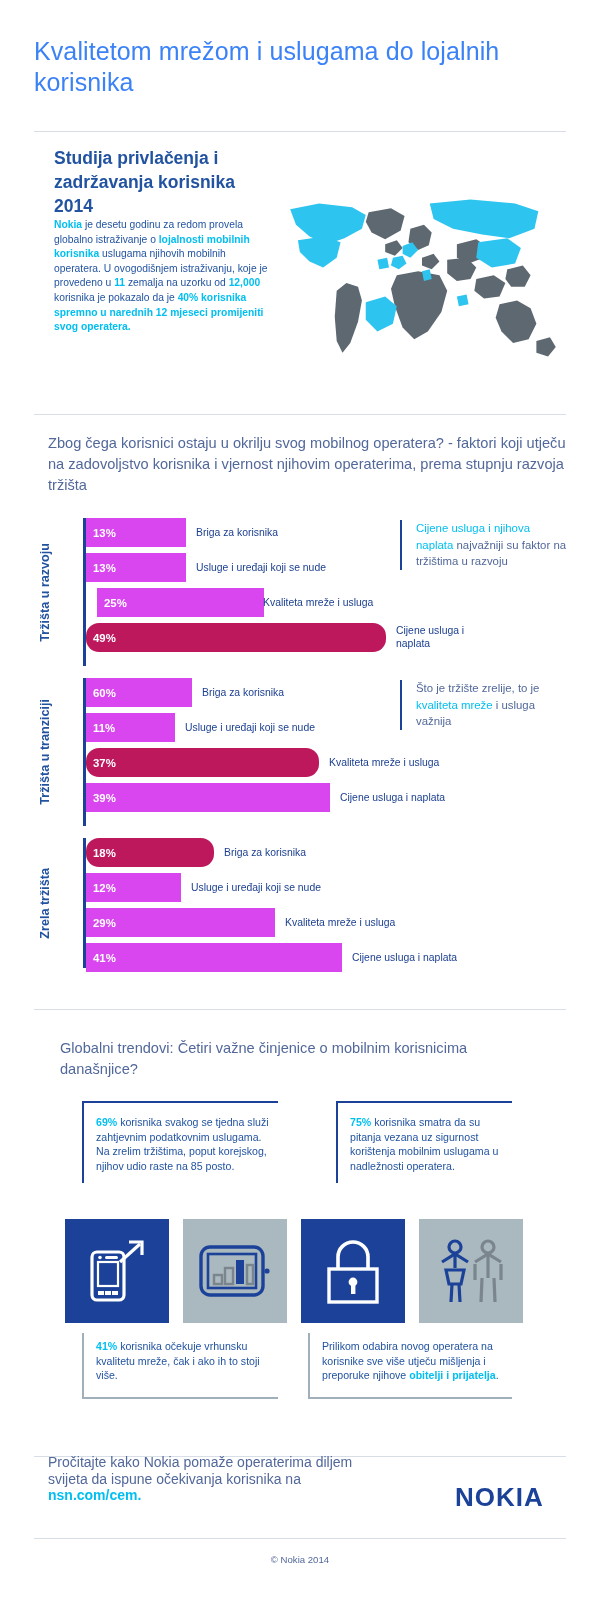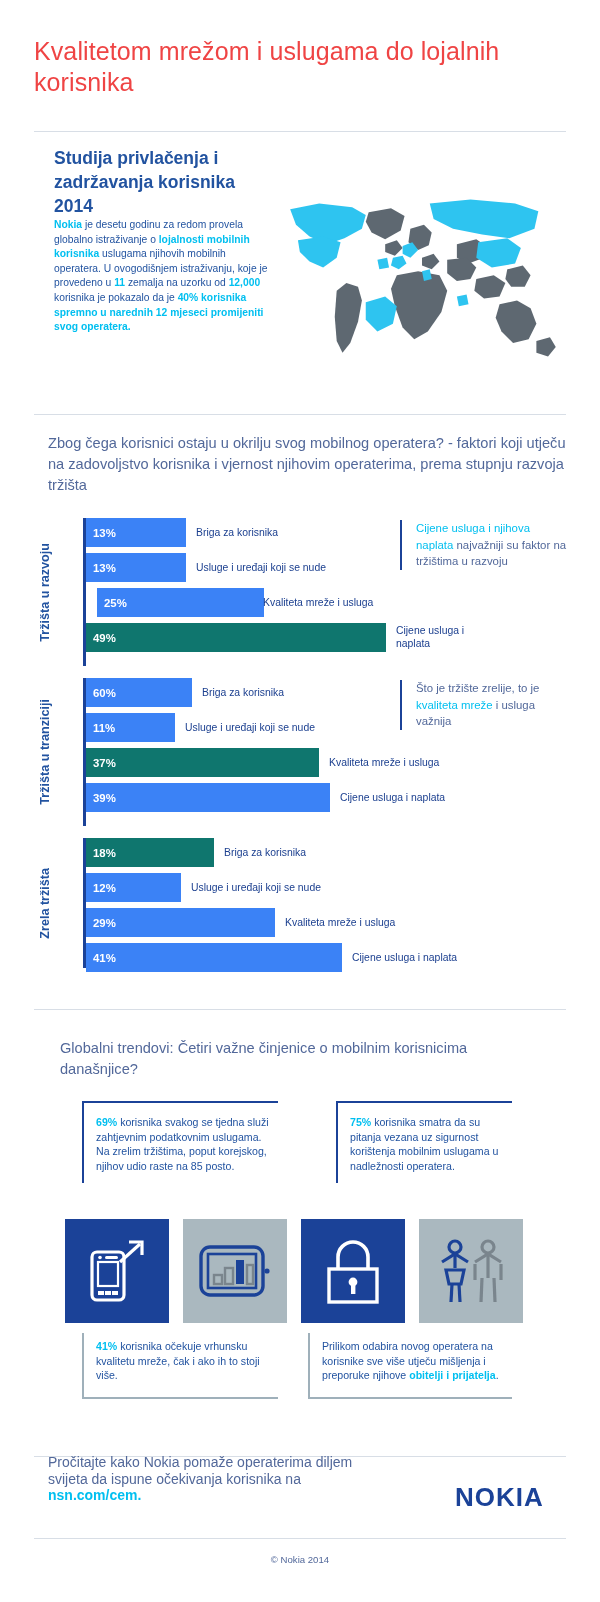--- a/index.html
+++ b/index.html
@@ -13,21 +13,21 @@
   .page { position: relative; width: 600px; height: 1602px; }
 
   
   .rule { height: 1px; background: #d8dee6; }
   .cyan { color: #00bff0; }
 
   
   .header { position: absolute; left: 34px; top: 36px; width: 532px; }
   .title {
     font-size: 25px; line-height: 31px; font-weight: 400;
-    color: #ef4444; letter-spacing: .1px;
+    color: #3b82f6; letter-spacing: .1px;
   }
   .rule-top { position: absolute; left: 34px; top: 131px; width: 532px; }
 
   
   .study { position: absolute; left: 54px; top: 146px; width: 215px; }
   .study-title {
     font-size: 17.5px; line-height: 24px; font-weight: 700;
     color: #2253a0;
   }
   .study-body {
@@ -62,22 +62,22 @@
   .axis-line {
     position: absolute; left: 49px; top: 0; width: 3px; height: 100%;
     background: #1b4298;
   }
   .bars { position: absolute; left: 52px; top: 0; width: 300px; }
   .barrow { position: relative; height: 29px; margin-bottom: 6px; }
   .bar {
     position: absolute; left: 0; top: 0; height: 29px;
     display: flex; align-items: center;
   }
-  .bar.navyb { background: #3b82f6; }
-  .bar.cyanb { background: #0f766e; }
+  .bar.navyb { background: #d946ef; }
+  .bar.cyanb { background: #be185d; border-radius: 13px; }
   .bar-val {
     color: #ffffff; font-size: 11.4px; font-weight: 700;
     padding-left: 7px; white-space: nowrap;
   }
   .bar-cat {
     position: absolute; top: 0; height: 29px;
     display: flex; align-items: center;
     font-size: 10.4px; color: #1b3f8f; white-space: nowrap;
   }
   .bar-cat.wrap { white-space: normal; line-height: 12.5px; width: 80px; }

